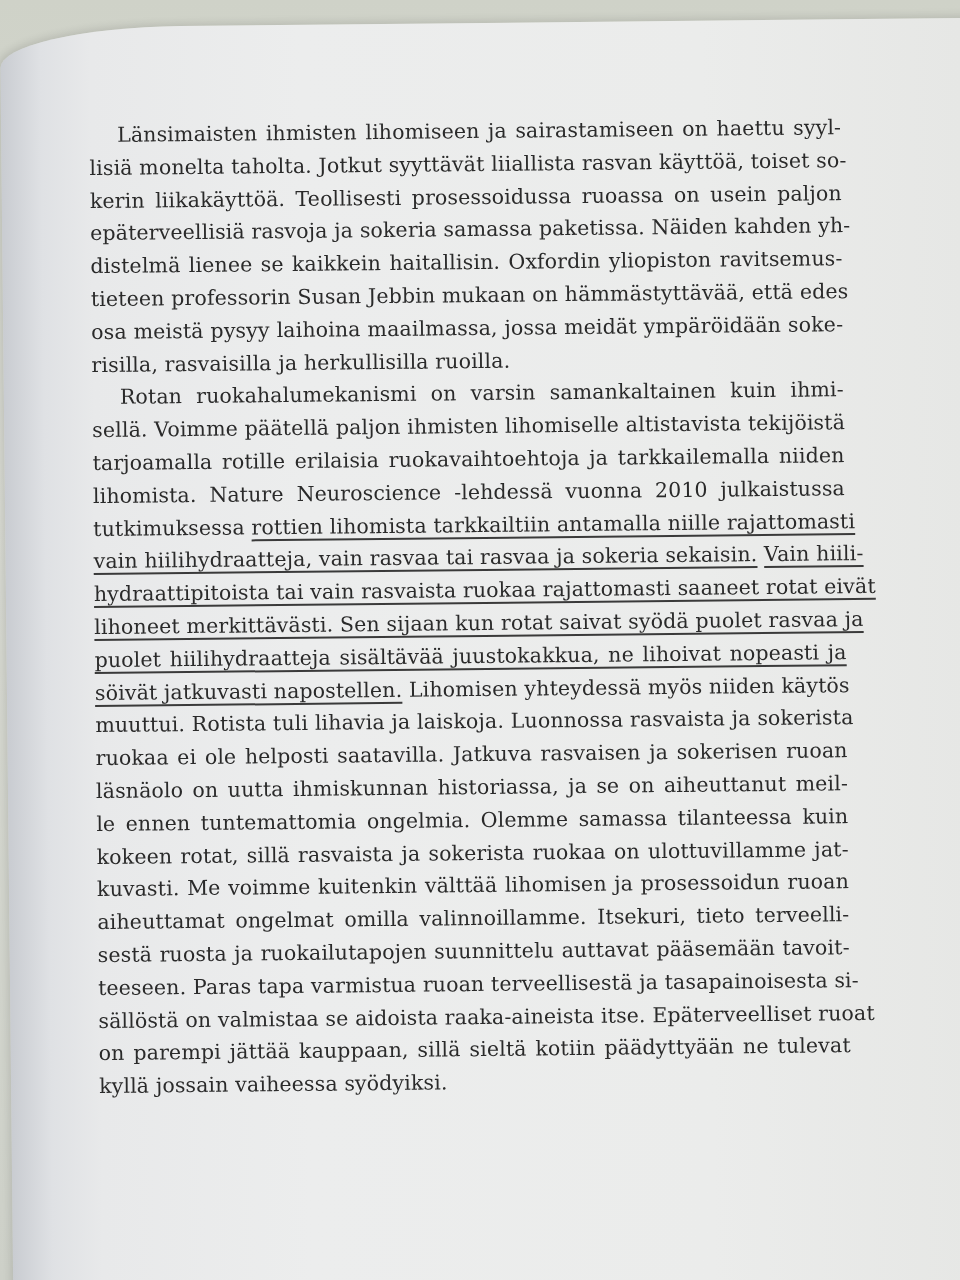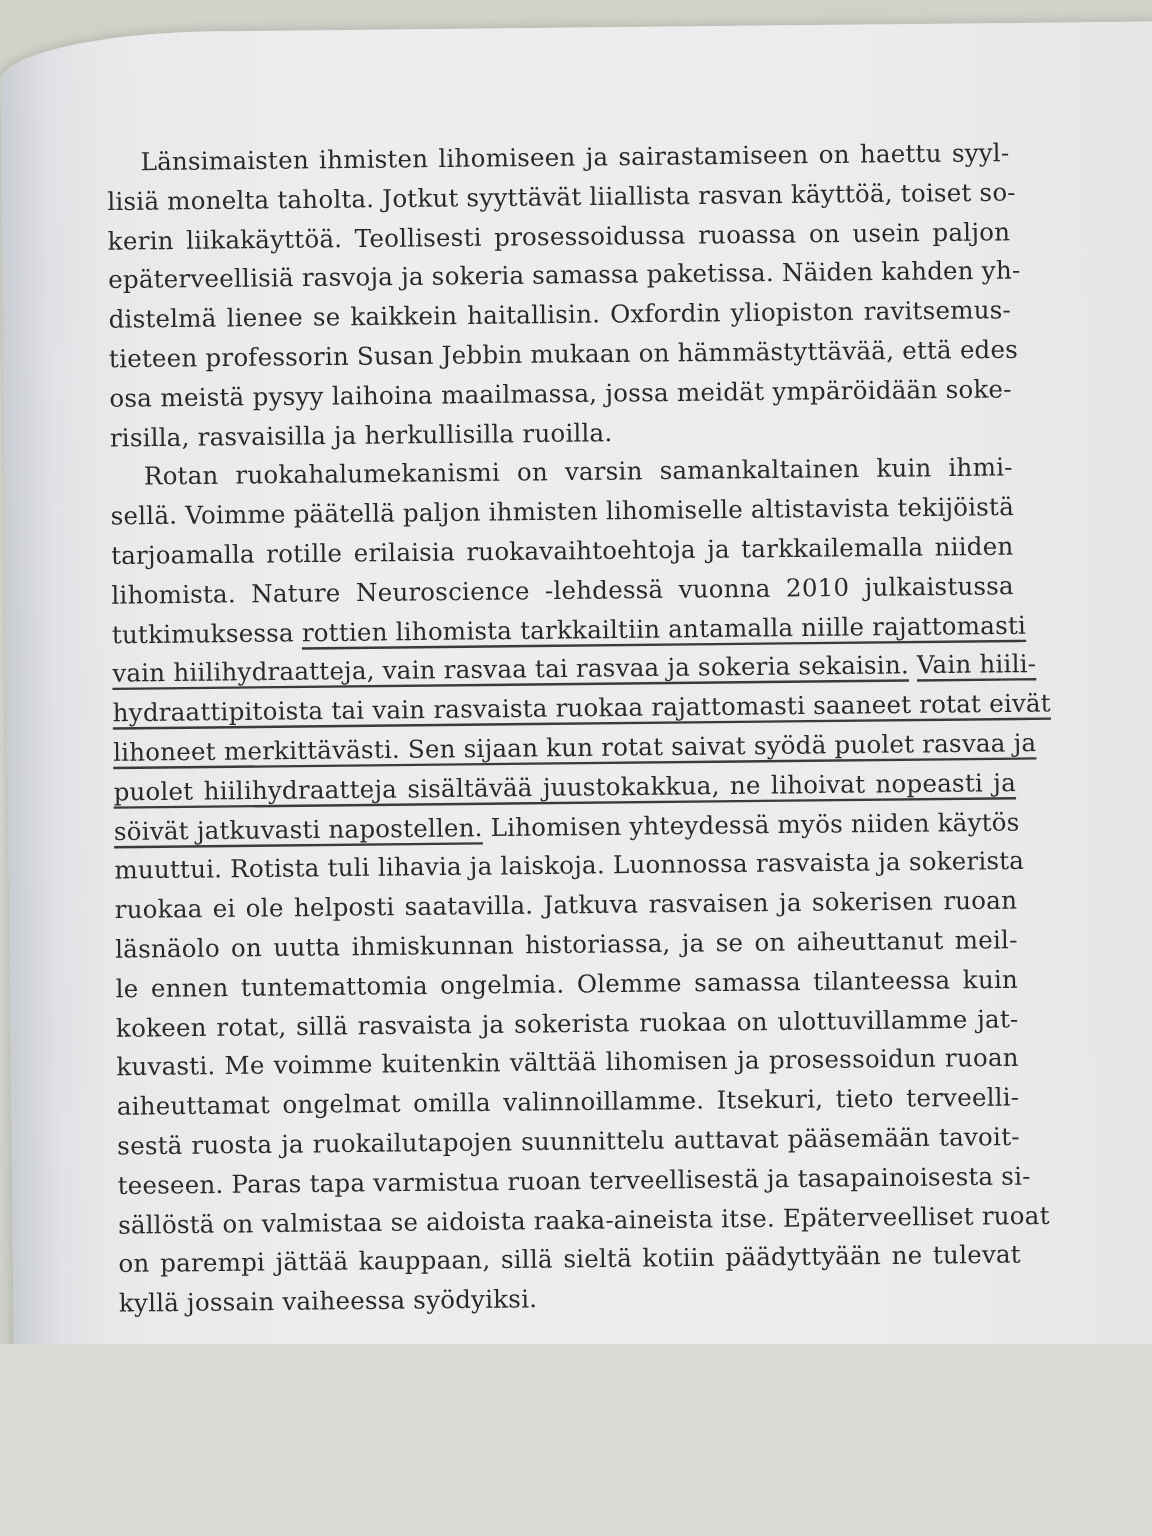--- a/index.html
+++ b/index.html
@@ -6,21 +6,21 @@
     margin: 0;
     padding: 0;
     width: 960px;
     height: 1280px;
     overflow: hidden;
     background: #d9dcd5;
   }
   .scene {
     position: relative;
     width: 960px;
-    height: 1120px;
+    height: 1280px;
     background: linear-gradient(180deg, #cfd2c8 0%, #d8dad2 40%, #cdd0c8 100%);
     overflow: hidden;
   }
   .page {
     position: absolute;
     left: 0;
     top: 28px;
     width: 980px;
     height: 1280px;
     border-radius: 180px 0 0 0 / 40px 0 0 0;

